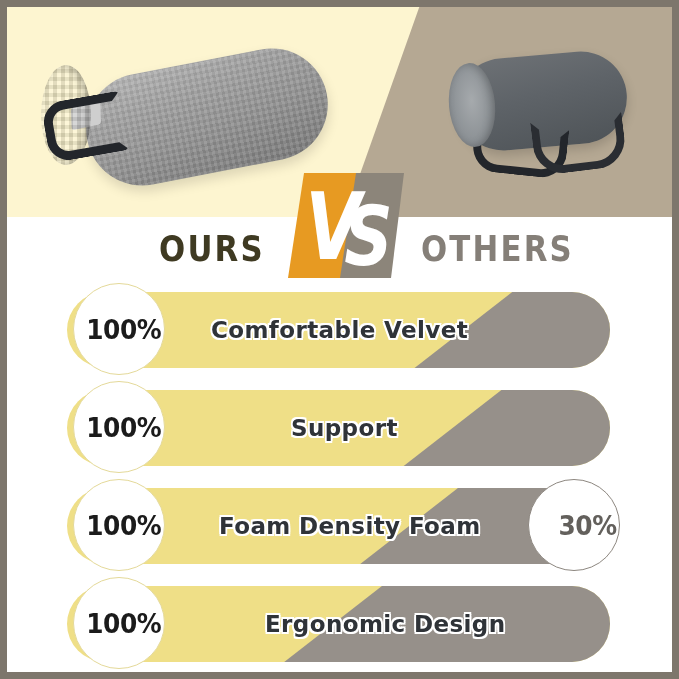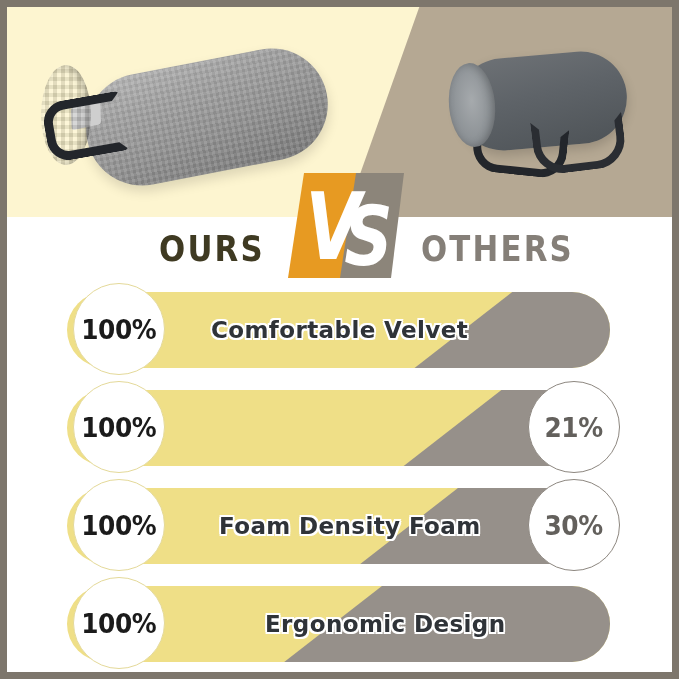--- a/index.html
+++ b/index.html
@@ -242,21 +242,21 @@
   }
   .circ {
     position: absolute;
     top: 0;
     width: 92px;
     height: 92px;
     border-radius: 50%;
     background: #ffffff;
     display: flex;
     align-items: center;
-    justify-content: center;
+    justify-content: flex-end;
     font-family: "DejaVu Sans", "Liberation Sans", sans-serif;
     font-weight: bold;
     font-size: 27px;
     letter-spacing: -0.5px;
     z-index: 4;
     box-sizing: border-box;
   }
   .circ-left {
     left: 66px;
     color: #1b1b1b;
@@ -315,25 +315,23 @@
         </div>
         <div class="row-label" style="left: 204px;">Comfortable Velvet</div>
         <div class="circ circ-left">
           <span>100%</span>
         </div>
       </div>
       <div class="row">
         <div class="pill" style="background: rgb(239, 223, 135);">
           <div class="pill-gray" style="background: rgb(150, 144, 138); clip-path: polygon(100% 0px, 100% 100%, 62% 100%, 80% 0px);"></div>
         </div>
+        <div class="row-label" style="left: 284px;">Support</div>
         <div class="circ circ-left">
           <span>100%</span>
-        </div>
-        <div class="circ circ-right">
-          <span>21%</span>
         </div>
       </div>
       <div class="row">
         <div class="pill" style="background: rgb(239, 223, 135);">
           <div class="pill-gray" style="background: rgb(150, 144, 138); clip-path: polygon(100% 0px, 100% 100%, 54% 100%, 72% 0px);"></div>
         </div>
         <div class="row-label" style="left: 212px;">Foam Density Foam</div>
         <div class="circ circ-left">
           <span>100%</span>
         </div>

